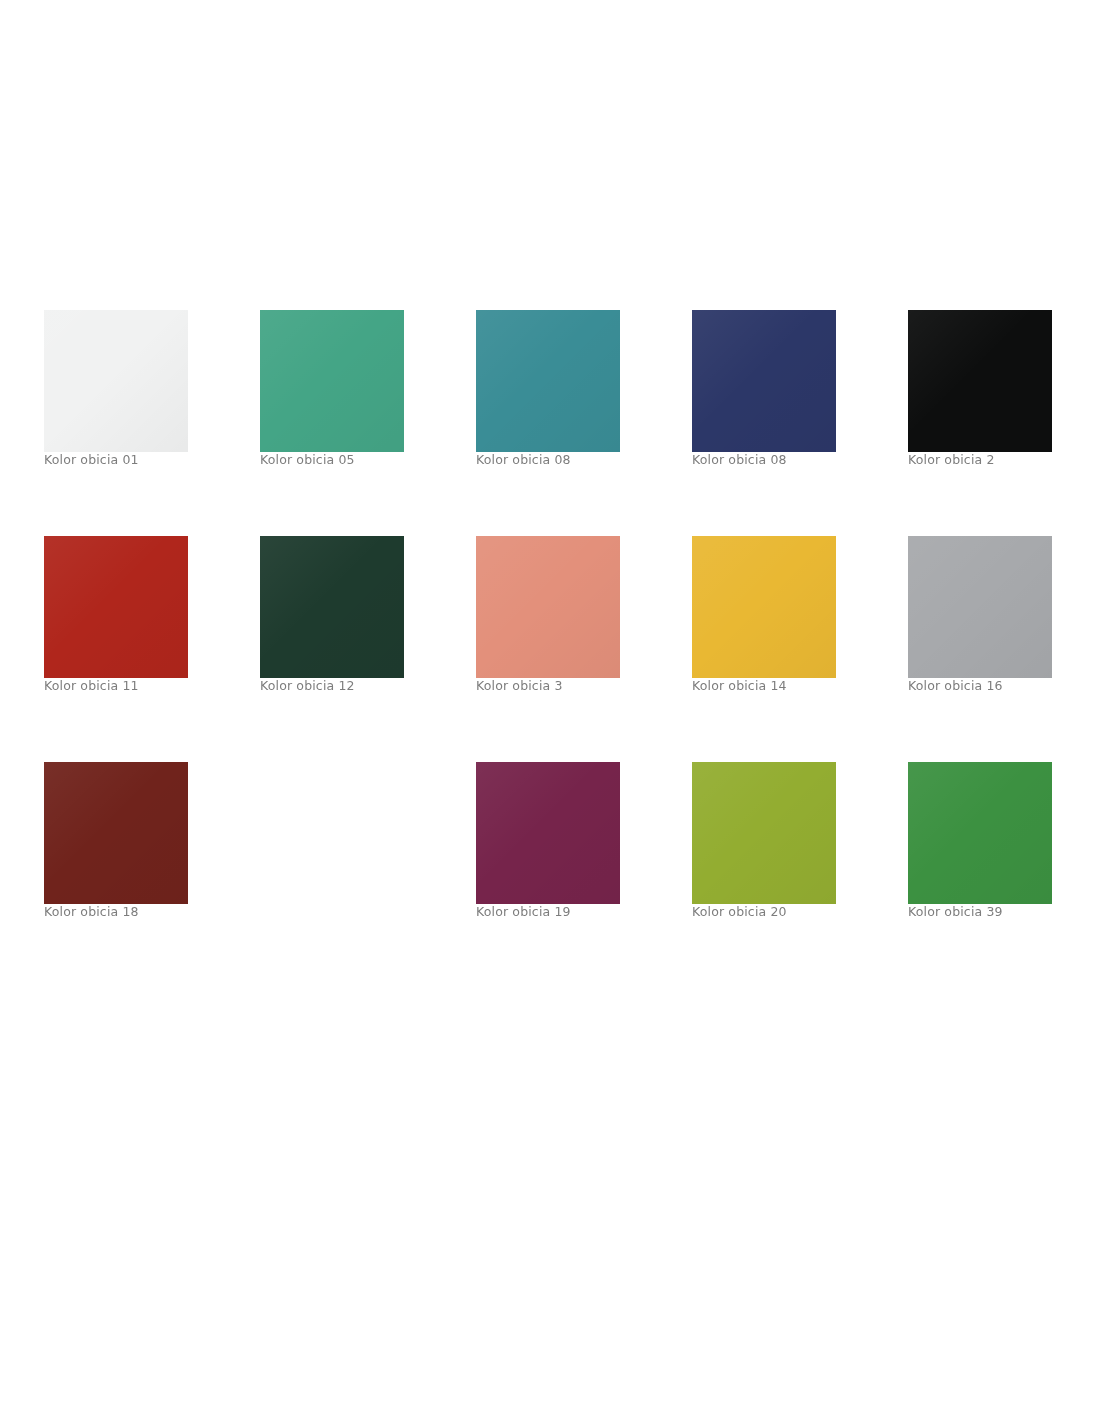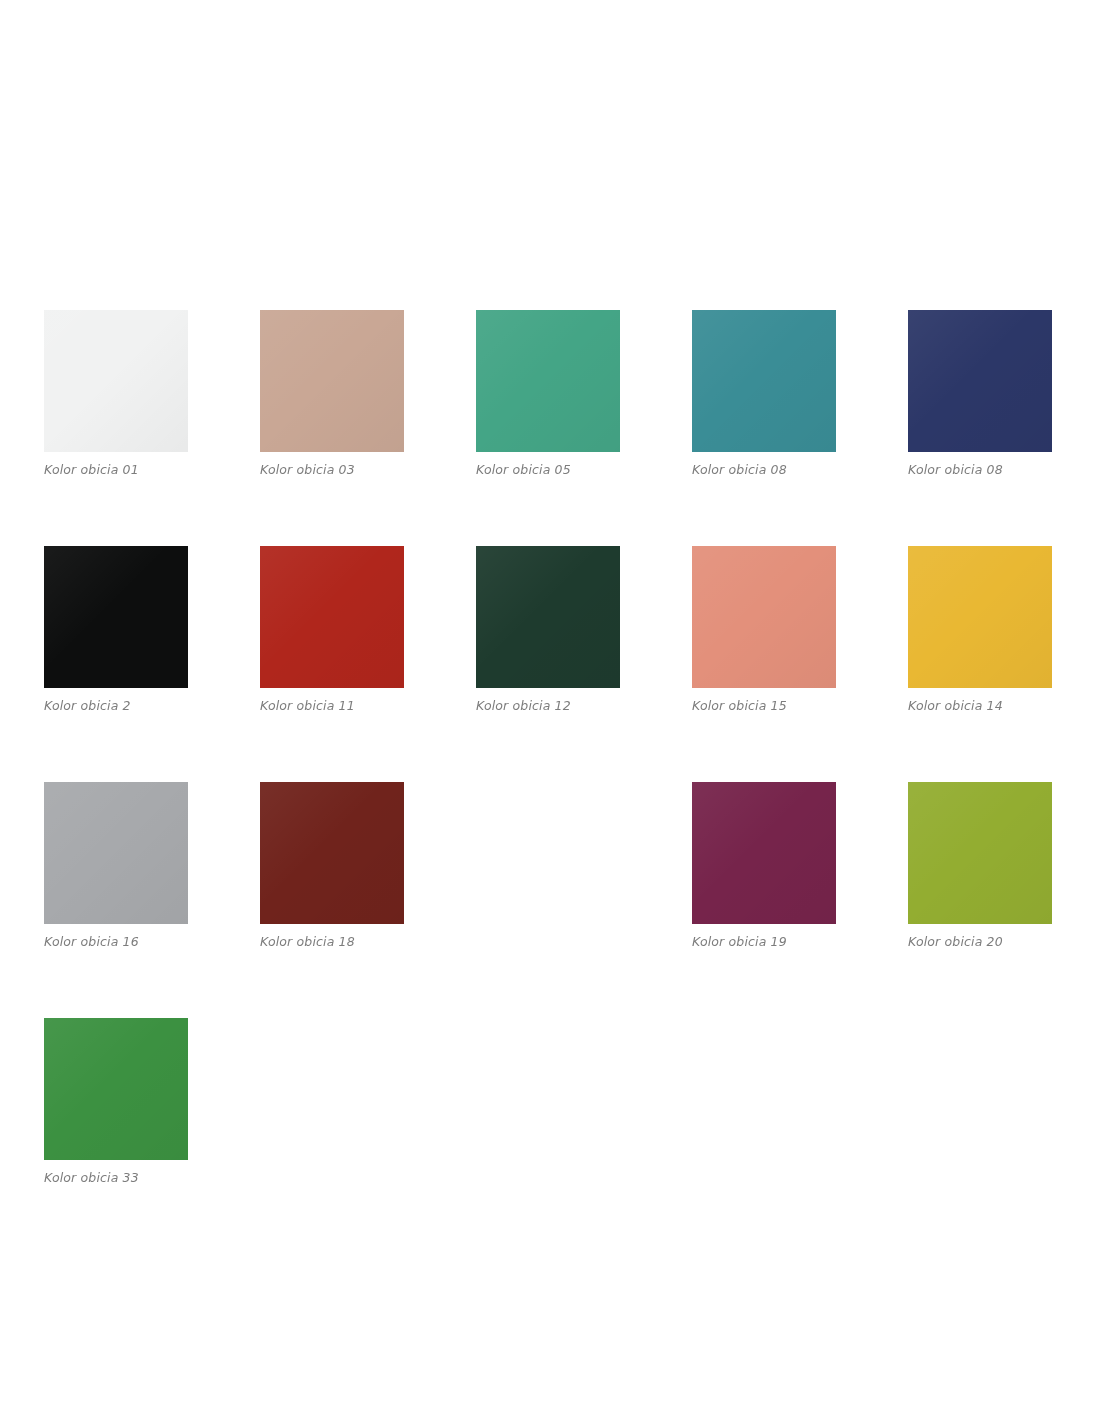--- a/index.html
+++ b/index.html
@@ -44,42 +44,36 @@
   .swatch-chip {
     width: 144px;
     height: 142px;
     display: block;
     background-color: #cccccc;
     background-image:
       linear-gradient(135deg, rgba(255,255,255,0.055) 0%, rgba(255,255,255,0.0) 45%, rgba(0,0,0,0.035) 100%);
   }
 
   .swatch-label {
-    margin-top: 10px;
     font-family: "DejaVu Sans", sans-serif;
     font-size: 12.5px;
     line-height: 16px;
     letter-spacing: 0.15px;
     color: #7d7d7d;
     white-space: nowrap;
-    font-style: italic;
   }
 </style>
 </head>
 <body style="background: rgb(255, 255, 255);">
 
 <div class="page">
   <div class="swatch-grid">
       <div class="swatch-cell">
         <div class="swatch-chip" title="Kolor obicia 01" style="background-color: rgb(241, 242, 242);"></div>
         <div class="swatch-label">Kolor obicia 01</div>
-      </div>
-      <div class="swatch-cell">
-        <div class="swatch-chip" title="Kolor obicia 03" style="background-color: rgb(201, 167, 149);"></div>
-        <div class="swatch-label">Kolor obicia 03</div>
       </div>
       <div class="swatch-cell">
         <div class="swatch-chip" title="Kolor obicia 05" style="background-color: rgb(68, 165, 134);"></div>
         <div class="swatch-label">Kolor obicia 05</div>
       </div>
       <div class="swatch-cell">
         <div class="swatch-chip" title="Kolor obicia 06" style="background-color: rgb(58, 141, 150);"></div>
         <div class="swatch-label">Kolor obicia 08</div>
       </div>
       <div class="swatch-cell">
@@ -93,21 +87,21 @@
       <div class="swatch-cell">
         <div class="swatch-chip" title="Kolor obicia 11" style="background-color: rgb(176, 38, 28);"></div>
         <div class="swatch-label">Kolor obicia 11</div>
       </div>
       <div class="swatch-cell">
         <div class="swatch-chip" title="Kolor obicia 12" style="background-color: rgb(30, 59, 46);"></div>
         <div class="swatch-label">Kolor obicia 12</div>
       </div>
       <div class="swatch-cell">
         <div class="swatch-chip" title="Kolor obicia 13" style="background-color: rgb(227, 144, 123);"></div>
-        <div class="swatch-label">Kolor obicia 15</div>
+        <div class="swatch-label">Kolor obicia 3</div>
       </div>
       <div class="swatch-cell">
         <div class="swatch-chip" title="Kolor obicia 14" style="background-color: rgb(233, 184, 51);"></div>
         <div class="swatch-label">Kolor obicia 14</div>
       </div>
       <div class="swatch-cell">
         <div class="swatch-chip" title="Kolor obicia 16" style="background-color: rgb(167, 169, 172);"></div>
         <div class="swatch-label">Kolor obicia 16</div>
       </div>
       <div class="swatch-cell">
@@ -121,20 +115,20 @@
       <div class="swatch-cell">
         <div class="swatch-chip" title="Kolor obicia 19" style="background-color: rgb(118, 36, 75);"></div>
         <div class="swatch-label">Kolor obicia 19</div>
       </div>
       <div class="swatch-cell">
         <div class="swatch-chip" title="Kolor obicia 20" style="background-color: rgb(147, 173, 49);"></div>
         <div class="swatch-label">Kolor obicia 20</div>
       </div>
       <div class="swatch-cell">
         <div class="swatch-chip" title="Kolor obicia 21" style="background-color: rgb(60, 145, 65);"></div>
-        <div class="swatch-label">Kolor obicia 33</div>
+        <div class="swatch-label">Kolor obicia 39</div>
       </div>
       <div class="swatch-cell is-empty">
         <div class="swatch-chip"></div>
         <div class="swatch-label"></div>
       </div>
     </div>
 </div>
 
 </body></html>

